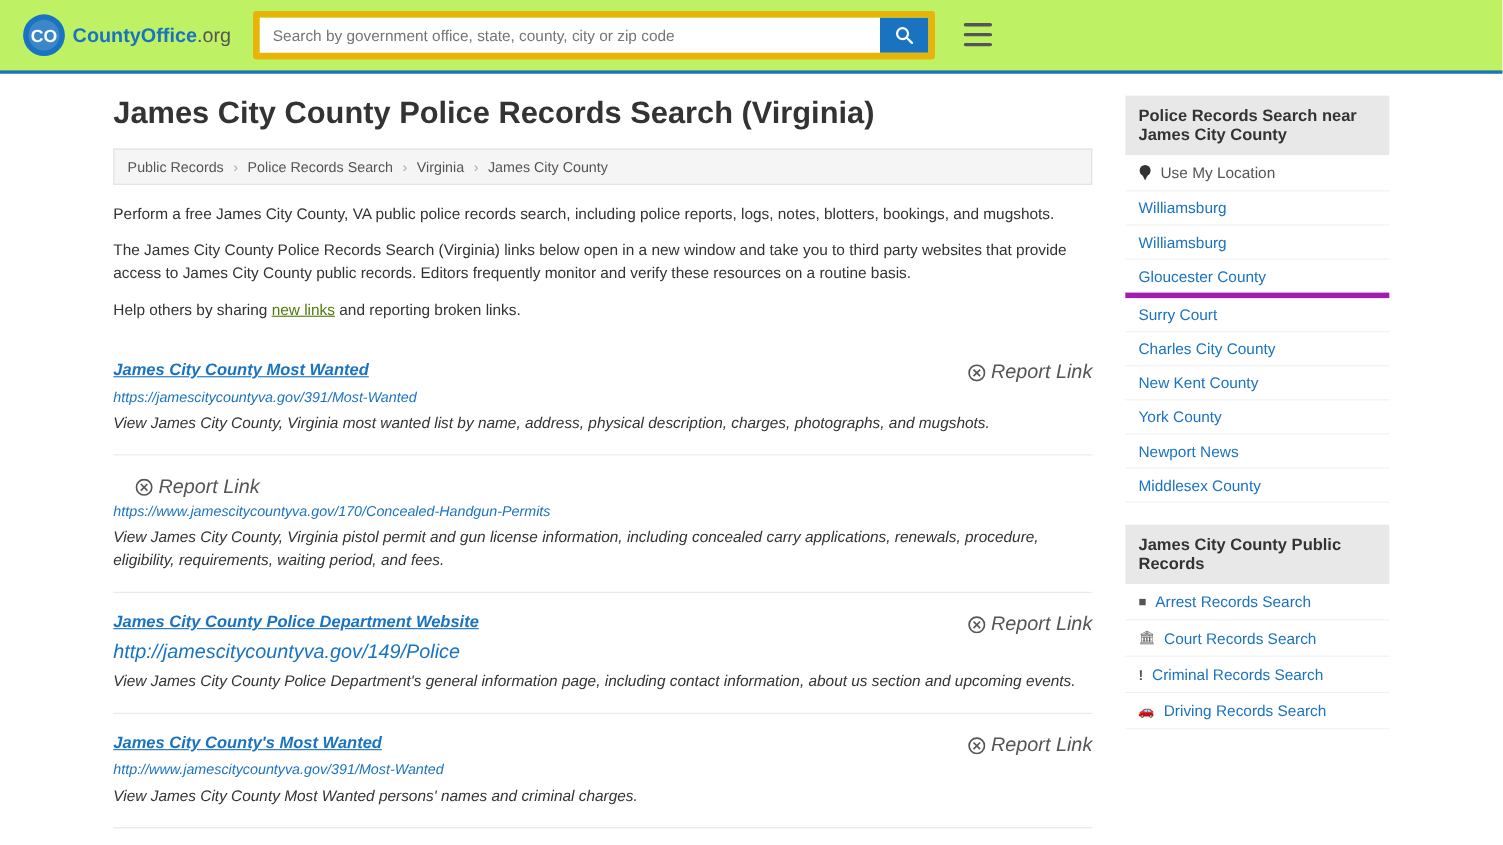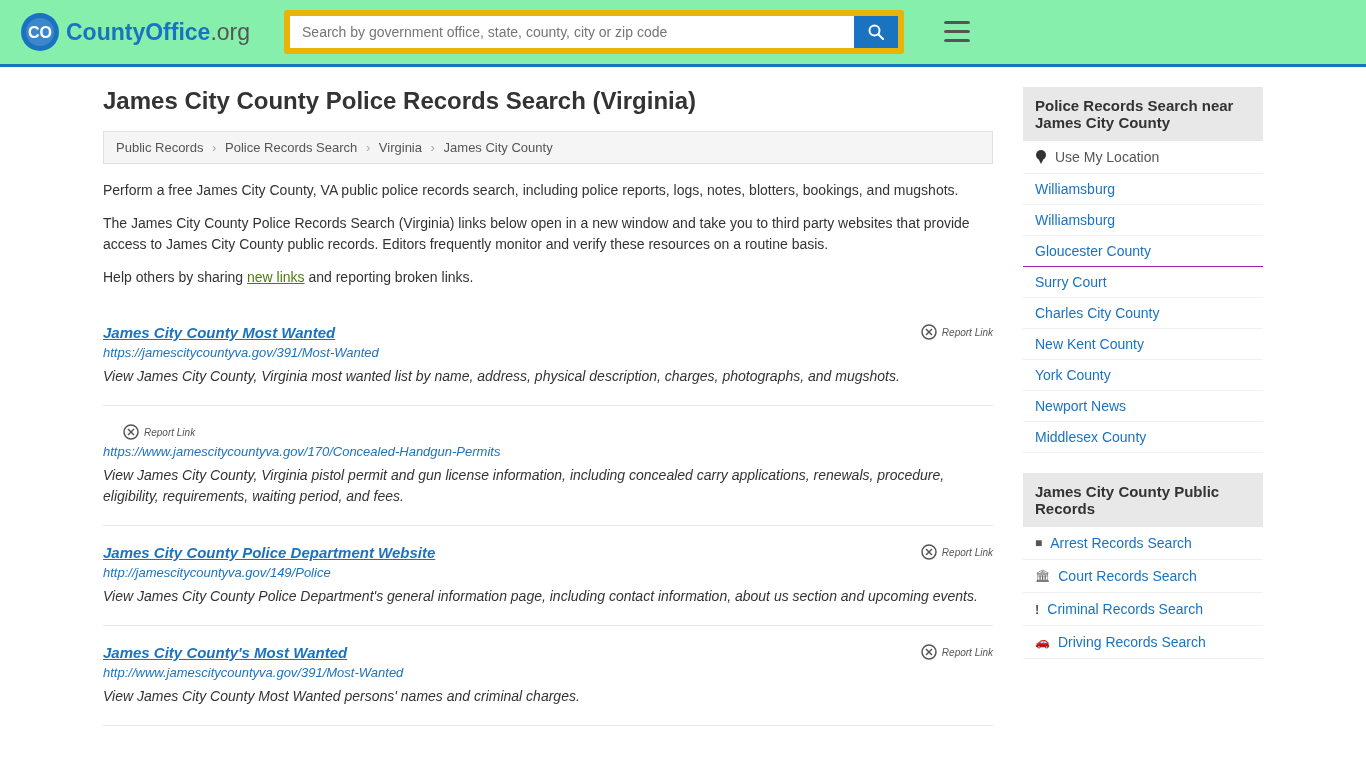--- a/index.html
+++ b/index.html
@@ -1,25 +1,25 @@
 <!DOCTYPE html>
 <html><head>
   <meta charset="utf-8">
   <style>
     * { box-sizing: border-box; margin: 0; padding: 0; }
     body { font-family: Arial, sans-serif; font-size: 14px; color: #333; background: #fff; }
 
     
     #header {
-      background: #86efac;
+      background: #bef264;
       border-bottom: 3px solid #1a73c1;
       padding: 10px 20px;
       display: flex;
       align-items: center;
-      gap: 34px;
+      gap: 20px;
     }
     #logo-area {
       display: flex;
       align-items: center;
       gap: 6px;
       text-decoration: none;
     }
     #logo-icon {
       width: 40px;
       height: 40px;
@@ -126,21 +126,21 @@
       font-size: 15px;
       font-weight: bold;
       color: #1a73c1;
       text-decoration: underline;
       cursor: pointer;
     }
     .report-link {
       display: flex;
       align-items: center;
       gap: 5px;
-      font-size: 10px;
+      font-size: 18px;
       color: #555;
       cursor: pointer;
       white-space: nowrap;
       margin-left: 20px;
     }
     .result-url {
       font-size: 13px;
       color: #1a73c1;
       margin-bottom: 6px;
     }
@@ -178,21 +178,21 @@
 </head>
 <body>
 
 <div id="header">
   <a id="logo-area" href="#">
     <svg id="logo-icon" viewBox="0 0 40 40" xmlns="http://www.w3.org/2000/svg">
       <circle cx="20" cy="20" r="19" fill="#1a73c1"></circle>
       <circle cx="20" cy="20" r="14" fill="#fff" opacity="0.15"></circle>
       <text x="20" y="26" text-anchor="middle" fill="#fff" font-size="16" font-family="Arial" font-weight="bold">CO</text>
     </svg>
-    <span style="font-size:23px;color:#333;">
+    <span style="font-size:18px;color:#333;">
       <span style="color:#1a73c1;font-weight:bold;">CountyOffice</span><span style="color:#555;font-weight:normal;">.org</span>
     </span>
   </a>
 
   <div id="search-bar">
     <input type="text" id="search-input" style="flex: 1 1 0%; padding: 8px 12px; border: none; outline: none; font-size: 14px; color: rgb(153, 153, 153);" placeholder="Search by government office, state, county, city or zip code">
     <button id="search-button" style="background:#1a73c1;border:none;padding:8px 14px;cursor:pointer;">
       <svg width="16" height="16" viewBox="0 0 16 16" fill="none" xmlns="http://www.w3.org/2000/svg">
         <circle cx="6.5" cy="6.5" r="5" stroke="white" stroke-width="2"></circle>
         <line x1="10.5" y1="10.5" x2="15" y2="15" stroke="white" stroke-width="2" stroke-linecap="round"></line>
@@ -206,21 +206,21 @@
       <rect y="9" width="26" height="3" rx="2" fill="#555"></rect>
       <rect y="18" width="26" height="3" rx="2" fill="#555"></rect>
     </svg>
   </button>
 </div>
 
 <div id="main">
 
   <div id="content">
 
-    <h1 id="page-title" style="font-size:24px;font-weight:bold;color:#333;margin-bottom:16px;">James City County Police Records Search (Virginia)</h1>
+    <h1 id="page-title" style="font-size:28px;font-weight:bold;color:#333;margin-bottom:16px;">James City County Police Records Search (Virginia)</h1>
 
     <div id="breadcrumb" style="background:#f5f5f5;border:1px solid #e0e0e0;padding:8px 12px;font-size:13px;color:#555;margin-bottom:16px;">
       <a href="#" style="color:#555;text-decoration:none;">Public Records</a>
       <span style="color:#aaa;margin:0 5px;">›</span>
       <a href="#" style="color:#555;text-decoration:none;">Police Records Search</a>
       <span style="color:#aaa;margin:0 5px;">›</span>
       <a href="#" style="color:#555;text-decoration:none;">Virginia</a>
       <span style="color:#aaa;margin:0 5px;">›</span>
       <a href="#" style="color:#555;text-decoration:none;">James City County</a>
     </div>
@@ -269,21 +269,21 @@
           <a class="result-title" href="#">James City County Police Department Website</a>
           <div class="report-link">
             <svg width="16" height="16" viewBox="0 0 16 16">
               <circle cx="8" cy="8" r="7" fill="none" stroke="#555" stroke-width="1.5"></circle>
               <line x1="5" y1="5" x2="11" y2="11" stroke="#555" stroke-width="1.5"></line>
               <line x1="11" y1="5" x2="5" y2="11" stroke="#555" stroke-width="1.5"></line>
             </svg>
             <span>Report Link</span>
           </div>
         </div>
-        <div class="result-url" style="font-size:13px;color:#1a73c1;margin-bottom:6px;">http://jamescitycountyva.gov/149/Police</div>
+        <div class="result-url" style="font-size:18px;color:#1a73c1;margin-bottom:6px;">http://jamescitycountyva.gov/149/Police</div>
         <div class="result-desc" style="font-size:14px;color:#333;line-height:1.5;">View James City County Police Department's general information page, including contact information, about us section and upcoming events.</div>
       </div>
 
       <div class="result-item">
         <div class="result-header">
           <a class="result-title" href="#">James City County's Most Wanted</a>
           <div class="report-link">
             <svg width="16" height="16" viewBox="0 0 16 16">
               <circle cx="8" cy="8" r="7" fill="none" stroke="#555" stroke-width="1.5"></circle>
               <line x1="5" y1="5" x2="11" y2="11" stroke="#555" stroke-width="1.5"></line>
@@ -311,21 +311,21 @@
         </svg>
         <span style="font-size:14px;color:#555;">Use My Location</span>
       </div>
 
       <div class="sidebar-item" style="padding:7px 12px;border-bottom:1px solid #f0f0f0;">
         <a href="#" style="color:#1a73c1;text-decoration:none;font-size:14px;">Williamsburg</a>
       </div>
       <div class="sidebar-item" style="padding:7px 12px;border-bottom:1px solid #f0f0f0;">
         <a href="#" style="color:#1a73c1;text-decoration:none;font-size:14px;">Williamsburg</a>
       </div>
-      <div class="sidebar-item" style="padding:7px 12px;border-bottom:1px solid #a21caf;">
+      <div class="sidebar-item" style="padding:7px 12px;border-bottom:5px solid #a21caf;">
         <a href="#" style="color:#1a73c1;text-decoration:none;font-size:14px;">Gloucester County</a>
       </div>
       <div class="sidebar-item" style="padding:7px 12px;border-bottom:1px solid #f0f0f0;">
         <a href="#" style="color:#1a73c1;text-decoration:none;font-size:14px;">Surry Court</a>
       </div>
       <div class="sidebar-item" style="padding:7px 12px;border-bottom:1px solid #f0f0f0;">
         <a href="#" style="color:#1a73c1;text-decoration:none;font-size:14px;">Charles City County</a>
       </div>
       <div class="sidebar-item" style="padding:7px 12px;border-bottom:1px solid #f0f0f0;">
         <a href="#" style="color:#1a73c1;text-decoration:none;font-size:14px;">New Kent County</a>

